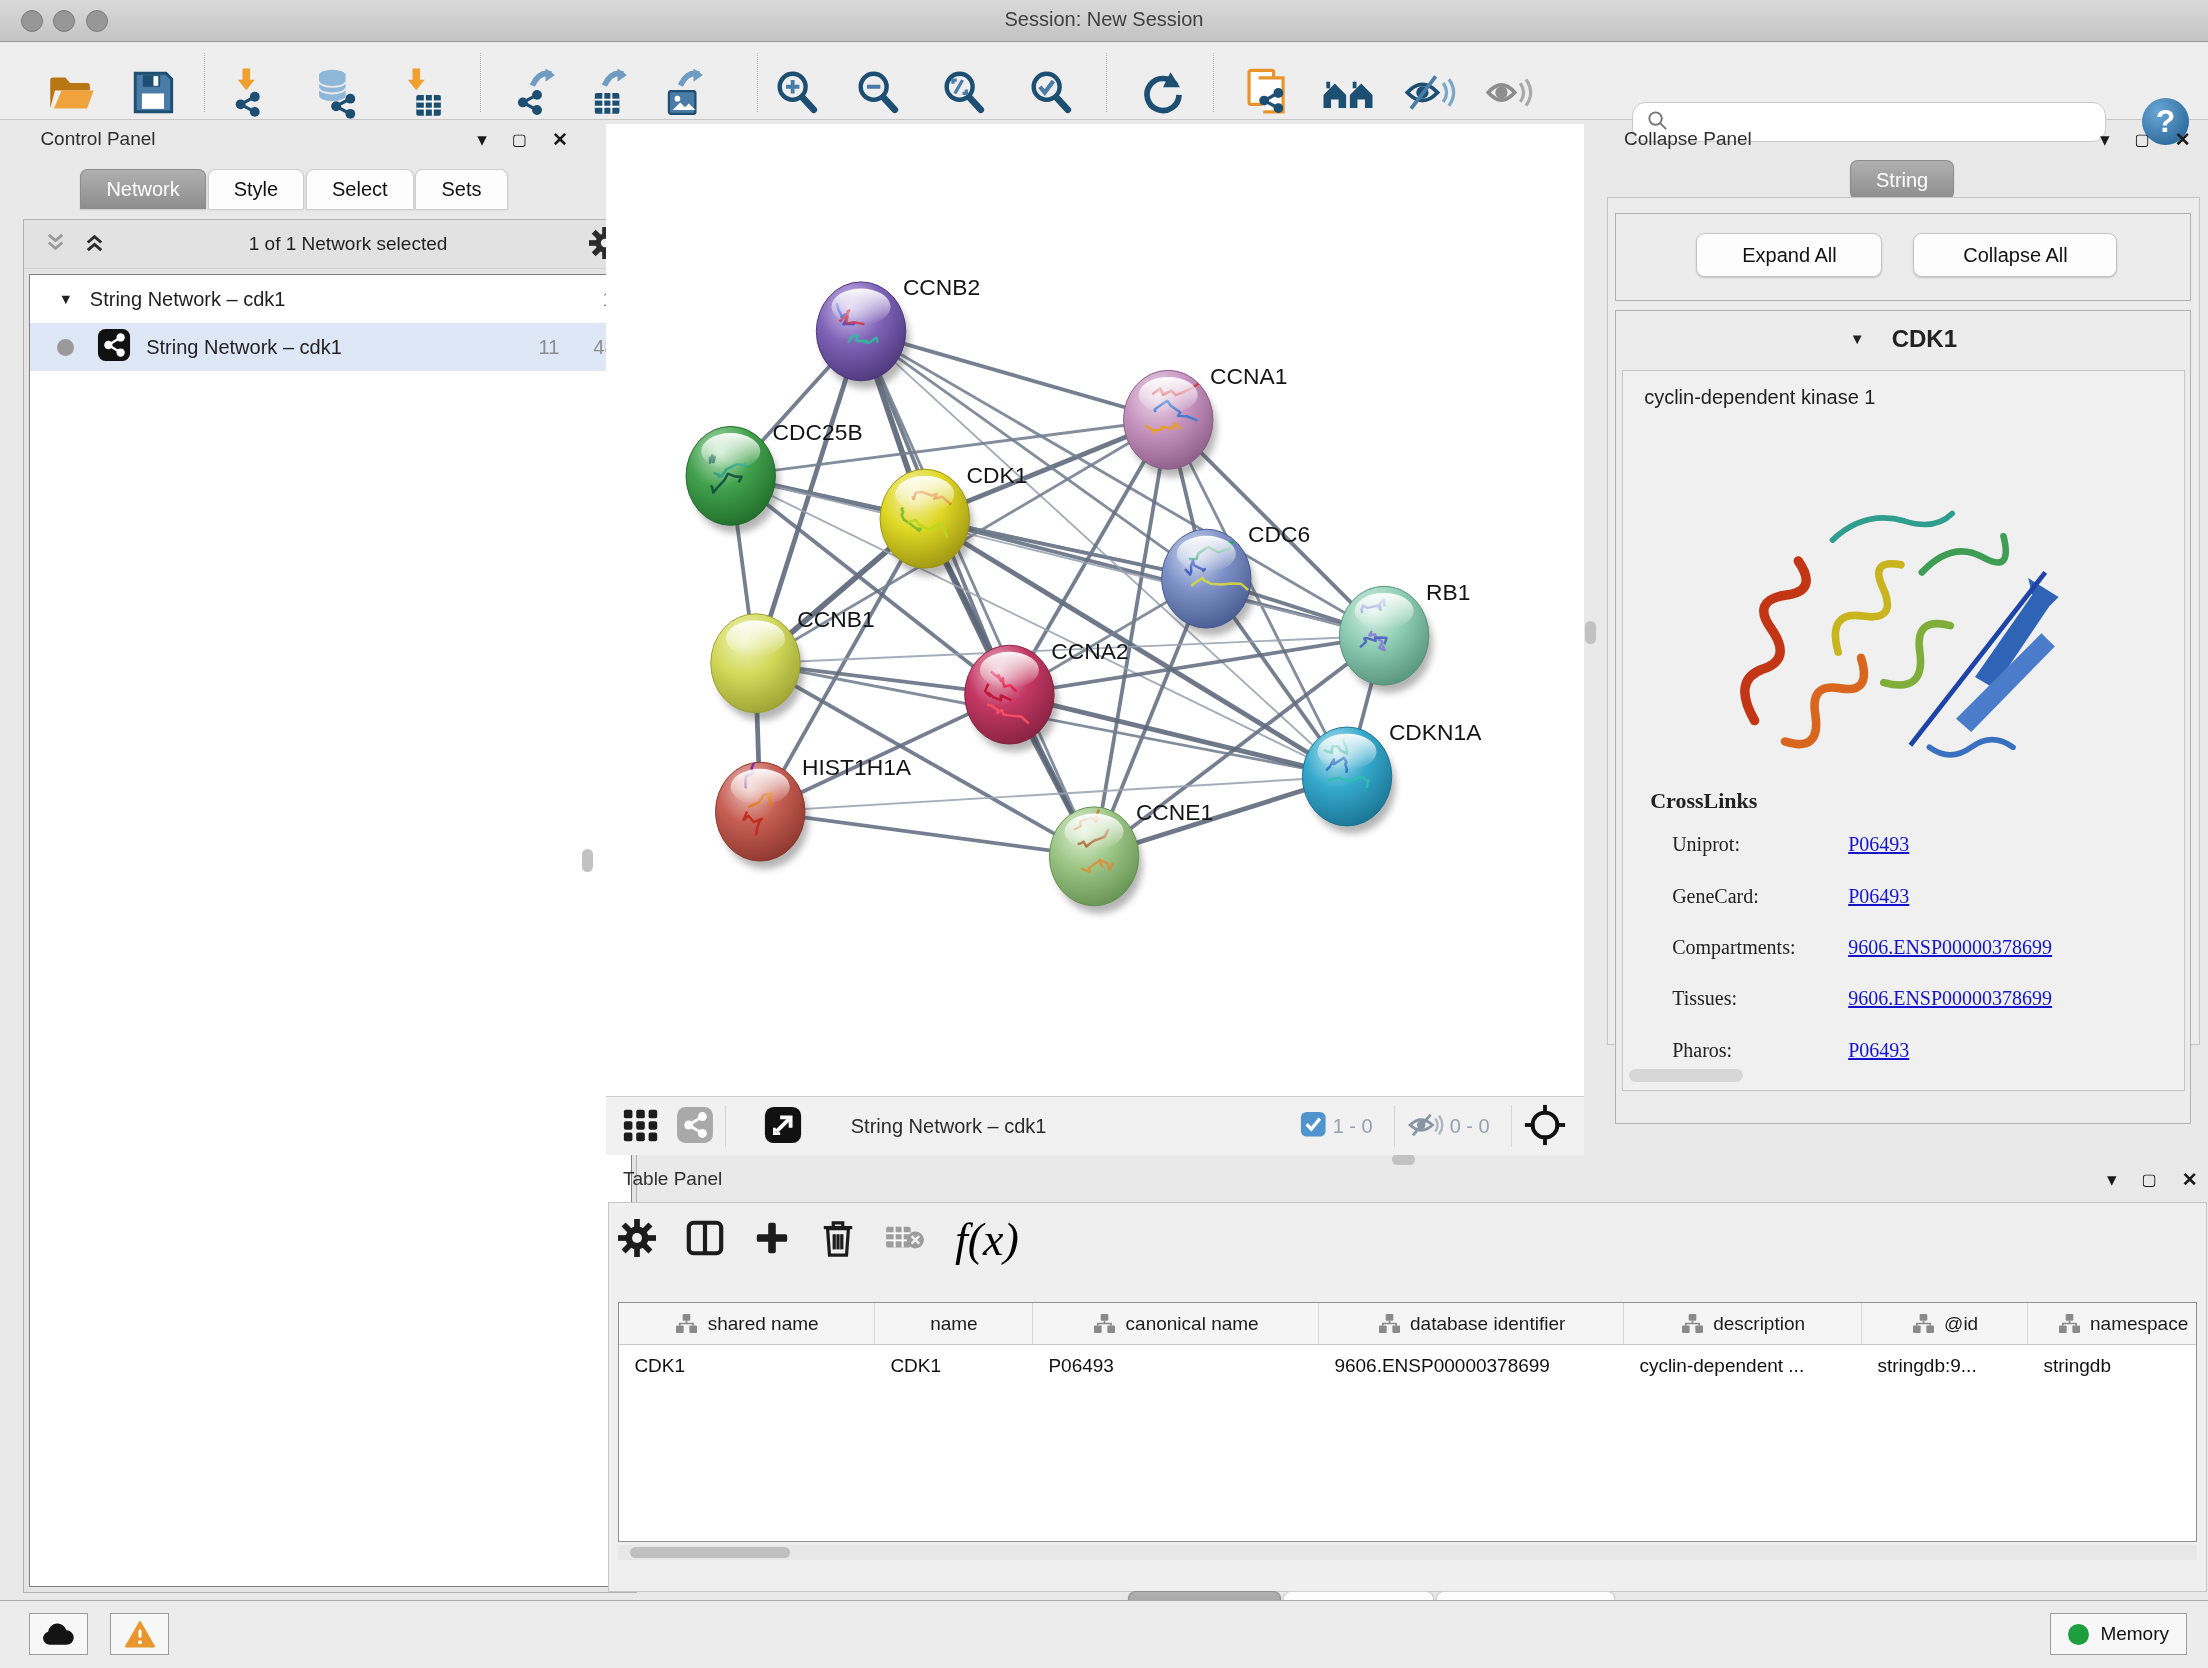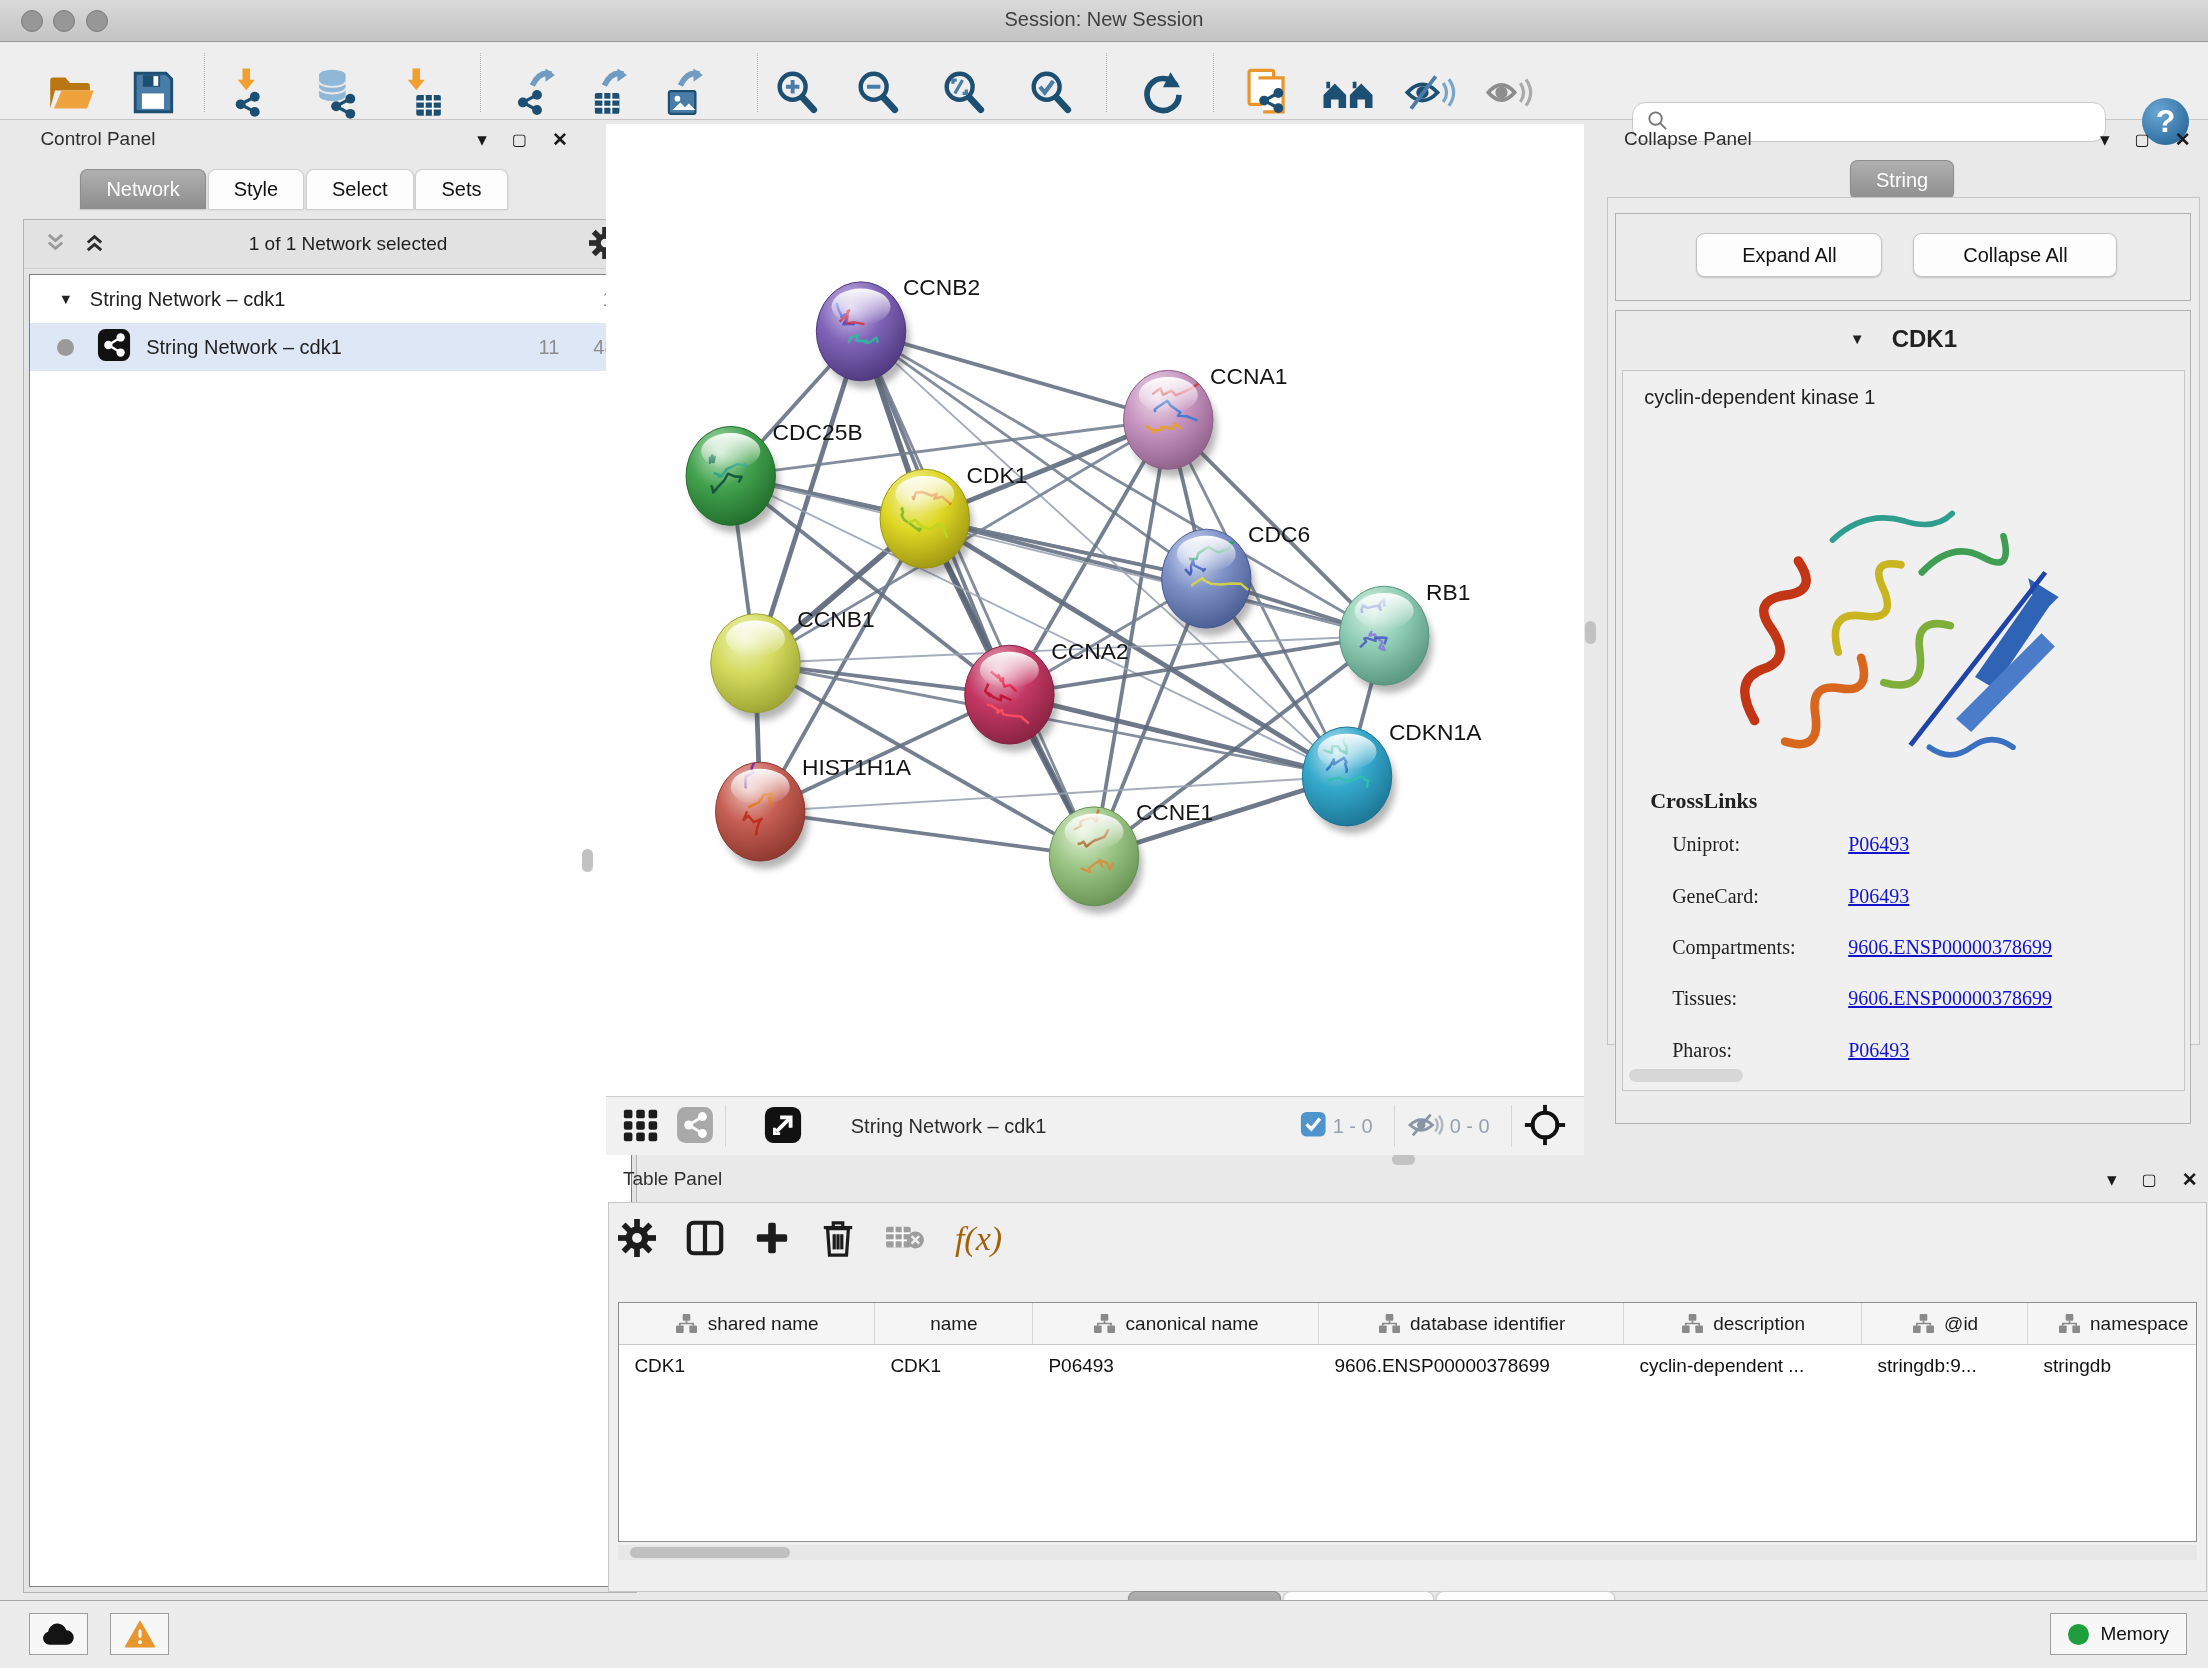--- a/index.html
+++ b/index.html
@@ -785,21 +785,21 @@
                   <g stroke="#fff" stroke-width="2">
                     <line x1="0" y1="7" x2="26" y2="7"></line>
                     <line x1="9" y1="0" x2="9" y2="22"></line>
                     <line x1="17.5" y1="0" x2="17.5" y2="22"></line>
                     <line x1="0" y1="14.5" x2="26" y2="14.5"></line>
                   </g>
                 </g>
                 <circle cx="33" cy="20" r="9" fill="#9d9d9d"></circle>
                 <path d="M29 16 l8 8 M37 16 l-8 8" stroke="#efefef" stroke-width="2.6"></path>
               </svg></span></span>
-          <span><span><span style="font-family:'Liberation Serif',serif;font-style:italic;font-size:34px;color:#a16207">f(x)</span></span></span>
+          <span><span><span style="font-family:'Liberation Serif',serif;font-style:italic;font-size:46px;color:#000000">f(x)</span></span></span>
         </div>
       <div class="tbl">
         <div class="tbl-head" id="tbl-head">
             <span class="th" style="width:256px">
               <svg width="23" height="21" viewBox="0 0 24 22">
                 <g fill="#8a8a8a">
                   <rect x="8" y="1" width="8" height="7" rx="1"></rect>
                   <rect x="1" y="13" width="8" height="8" rx="1"></rect>
                   <rect x="15" y="13" width="8" height="8" rx="1"></rect>
                 </g>

